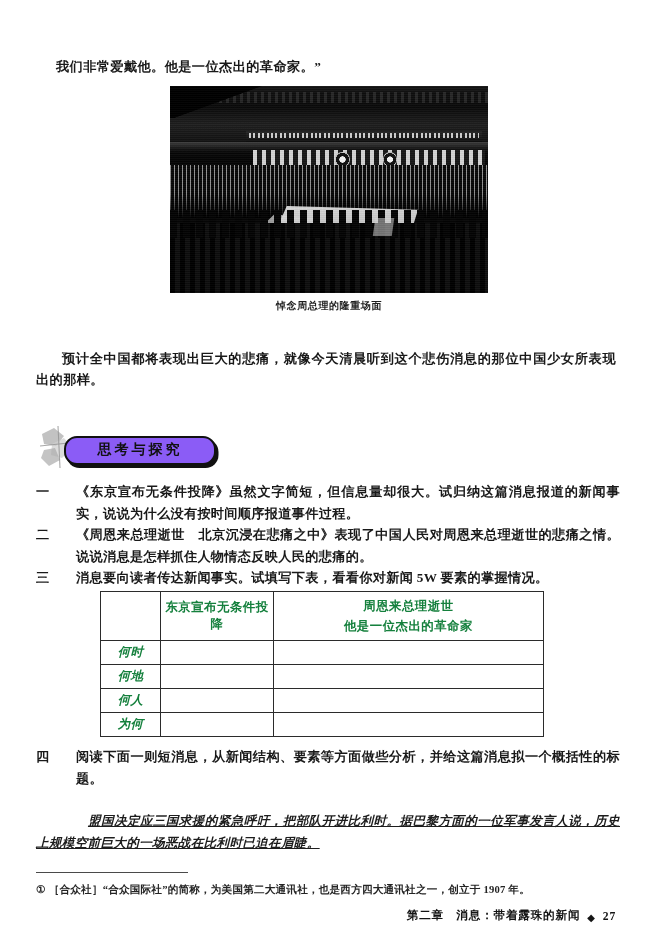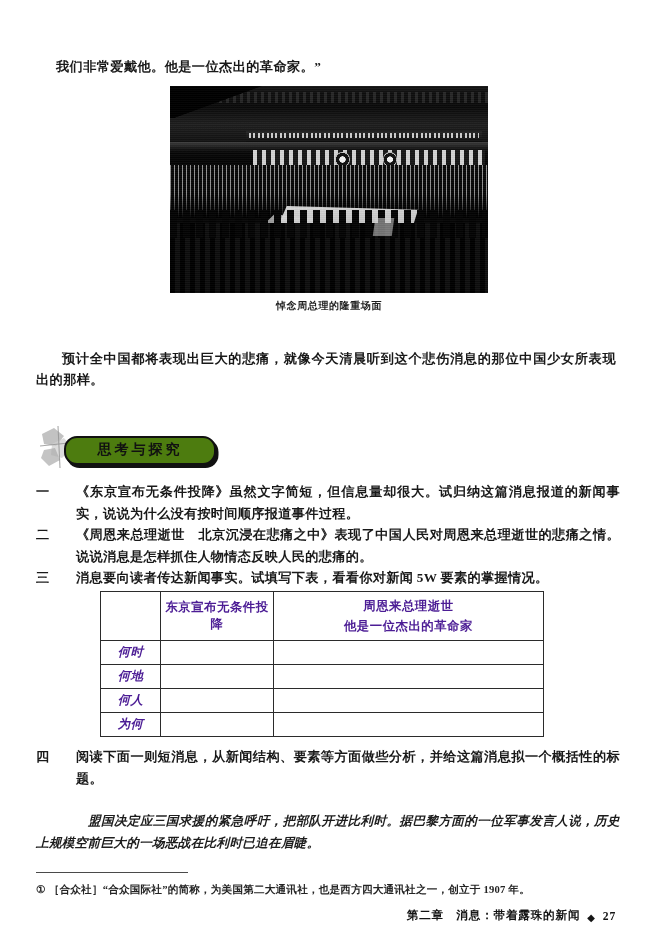--- a/index.html
+++ b/index.html
@@ -220,21 +220,21 @@
     opacity: .75;
   }
   .sh-badge {
     position: absolute;
     left: 26px;
     top: 12px;
     width: 148px;
     height: 25px;
     border: 2px solid #111;
     border-radius: 13px;
-    background: #4d7c0f;
+    background: #8b5cf6;
     box-shadow: 2.5px 3px 0 0 #111;
   }
   .sh-badge span {
     display: block;
     text-align: center;
     line-height: 23px;
     font-size: 14px;
     font-weight: 800;
     letter-spacing: 3px;
     color: #111;
@@ -270,21 +270,21 @@
 
   
   .tbl {
     position: absolute;
     left: 100px;
     top: 591px;
     width: 444px;
     border-collapse: collapse;
     font-size: 12.4px;
     font-weight: 700;
-    color: #4c1d95;
+    color: #15803d;
   }
   .tbl td {
     border: 1px solid #2b2b2b;
     text-align: center;
     vertical-align: middle;
     padding: 0;
     letter-spacing: .5px;
   }
   .tbl .c-label { width: 64px; height: 23px; }
   .tbl .c-mid   { width: 122px; }
@@ -302,21 +302,21 @@
     font-size: 12.6px;
     line-height: 21.5px;
     letter-spacing: .3px;
     font-family: "Liberation Serif", "DejaVu Serif", serif;
     font-style: italic;
     font-weight: 600;
     color: #1d1d1d;
     text-align: justify;
   }
   .ex1 { top: 789px; text-indent: 52px; }
-  .ex2 { top: 811px; text-indent: 52px; }
+  .ex2 { top: 811px; text-indent: 52px; text-decoration: underline; }
 
   
   .fn-rule {
     position: absolute;
     left: 36px;
     top: 872px;
     width: 152px;
     height: 1px;
     background: #4a4a4a;
   }

